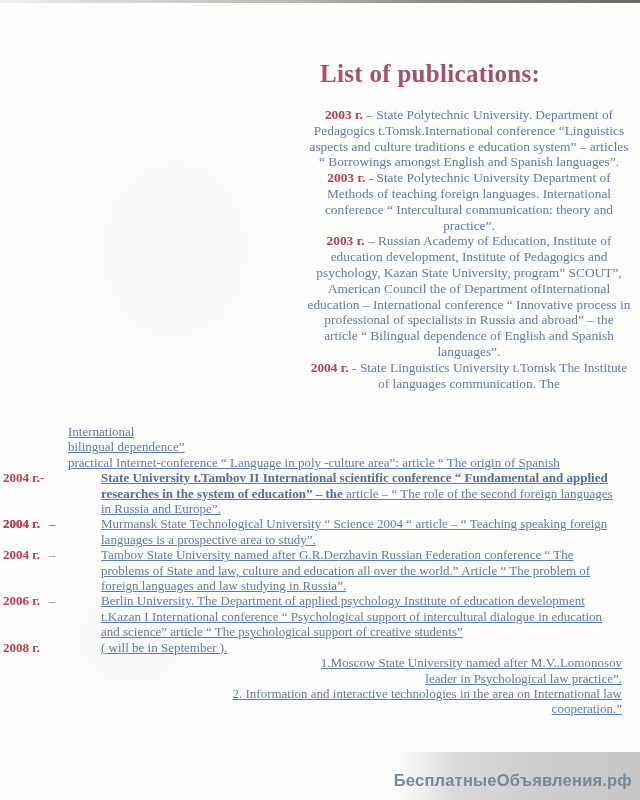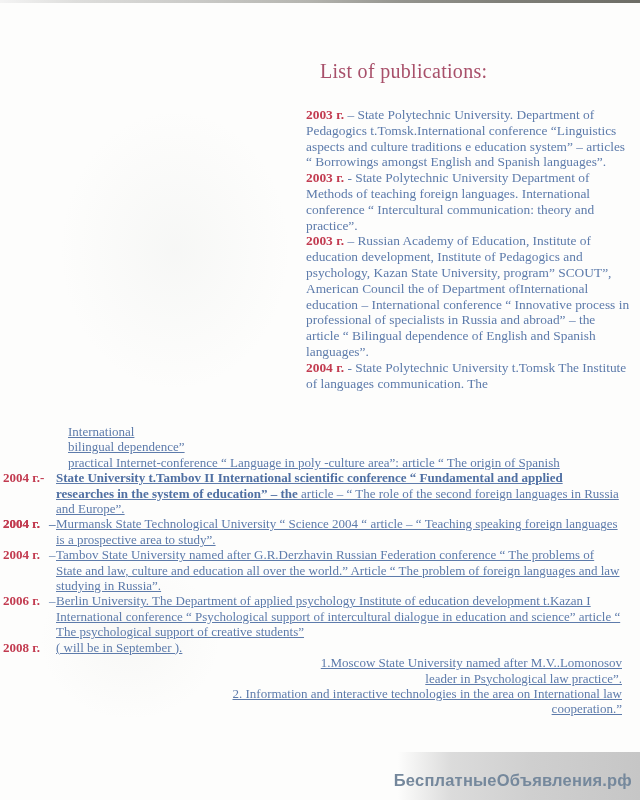--- a/index.html
+++ b/index.html
@@ -15,39 +15,40 @@
     opacity:.85;
   }
   
   .smudge-a{position:absolute;left:60px;top:110px;width:230px;height:280px;border-radius:50%;
     background:radial-gradient(closest-side,rgba(190,195,190,.10),rgba(190,195,190,0));}
   .smudge-b{position:absolute;left:40px;top:560px;width:180px;height:160px;border-radius:50%;
     background:radial-gradient(closest-side,rgba(185,185,180,.08),rgba(185,185,180,0));}
 
   .title{
     position:absolute;left:320px;top:60px;
-    font-size:20px;font-weight:normal;color:#a8506a;letter-spacing:.3px;
+    font-size:25px;font-weight:bold;color:#a8506a;letter-spacing:.3px;
   }
 
   
   .block-a{
     position:absolute;left:306px;top:107px;width:326px;
     font-size:13.4px;line-height:15.8px;color:#5d7bab;
+    text-align:center;
   }
   .block-a p{margin:0;}
   .year{color:#c23b50;font-weight:bold;}
 
   
   .block-b{
     position:absolute;left:0;top:424px;width:622px;
     font-size:13px;line-height:15.4px;color:#5d7bab;text-decoration:underline;
   }
   .cont-lines{margin-left:68px;}
   .cont-lines div{white-space:nowrap;}
-  .entry{position:relative;padding-left:56px;margin:0;}
+  .entry{position:relative;padding-left:101px;margin:0;}
   .entry .year{position:absolute;left:3px;top:0;}
   .entry .sep{position:absolute;left:49px;top:0;color:#5d7bab;}
   .entry .lead-bold{font-weight:bold;color:#4f6fa2;}
   .sub-lines{margin-left:54px;text-align:right;}
   .sub-lines div{white-space:nowrap;}
 
   
   .wm-band{
     position:absolute;left:398px;top:752px;width:242px;height:48px;
     background:linear-gradient(to right,rgba(208,208,208,0) 0%,rgba(208,208,208,.75) 22%,#cfcfcf 55%,#c6c6c6 100%);
@@ -65,21 +66,21 @@
 <div class="scan-edge"></div>
 <div class="smudge-a"></div>
 <div class="smudge-b"></div>
 
 <div class="title">List of publications:</div>
 
 <div class="block-a">
   <p><span class="year">2003 г.</span><span> – </span><span>State Polytechnic University. Department of Pedagogics t.Tomsk.International conference “Linguistics aspects and culture traditions e education system” – articles “ Borrowings amongst English and Spanish languages”.</span></p>
   <p><span class="year">2003 г.</span><span> -  </span><span>State Polytechnic University Department of Methods of teaching foreign languages. International conference “ Intercultural communication: theory and practice”.</span></p>
   <p><span class="year">2003 г.</span><span> – </span><span>Russian Academy of Education, Institute of education development, Institute of Pedagogics and psychology, Kazan State University, program” SCOUT”, American Council the of Department ofInternational education – International conference “ Innovative process in professional of specialists in Russia and abroad” – the article “ Bilingual dependence of English and Spanish languages”.</span></p>
-  <p><span class="year">2004 г.</span><span> -  </span><span>State Polytechnic University t.Tomsk The Institute of languages communication. The</span></p>
+  <p><span class="year">2004 г.</span><span> -  </span><span>State Linguistics University t.Tomsk The Institute of languages communication. The</span></p>
 </div>
 
 <div class="block-b">
 
   <div class="cont-lines">
     <div>International</div>
     <div>bilingual dependence”</div>
     <div>practical Internet-conference “ Language in poly -culture area”: article “ The origin of  Spanish</div>
   </div>
 

